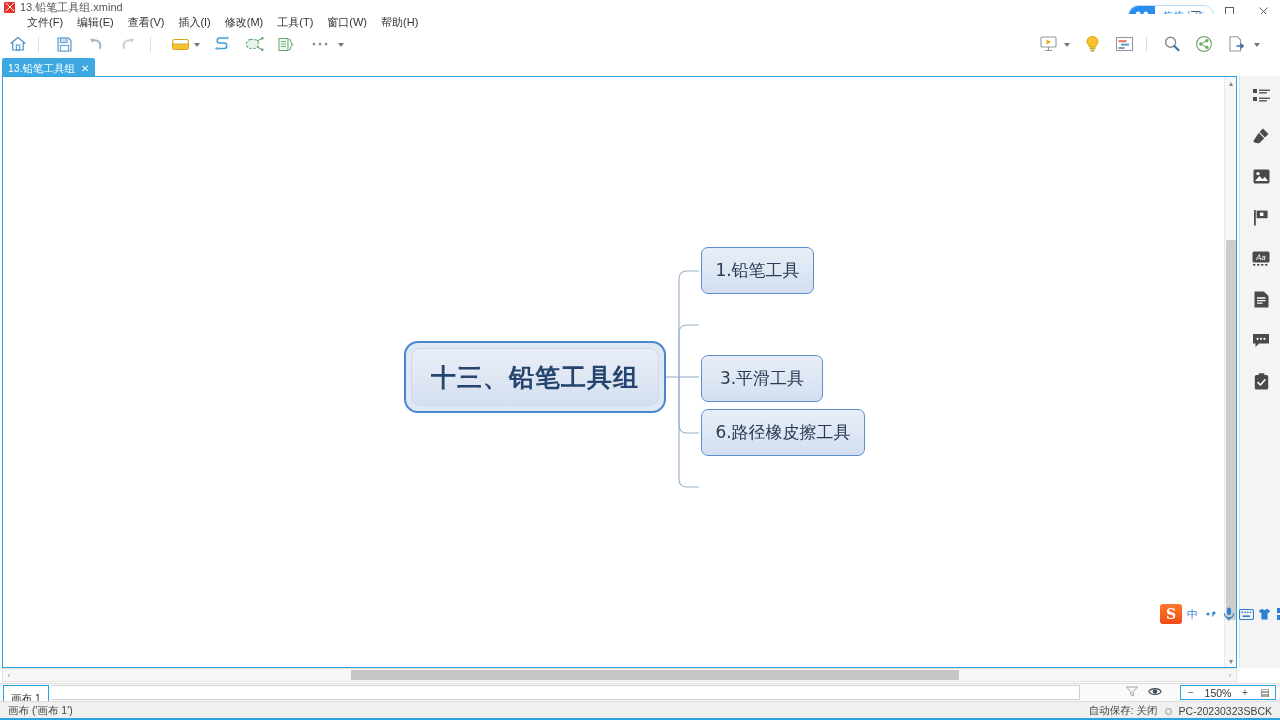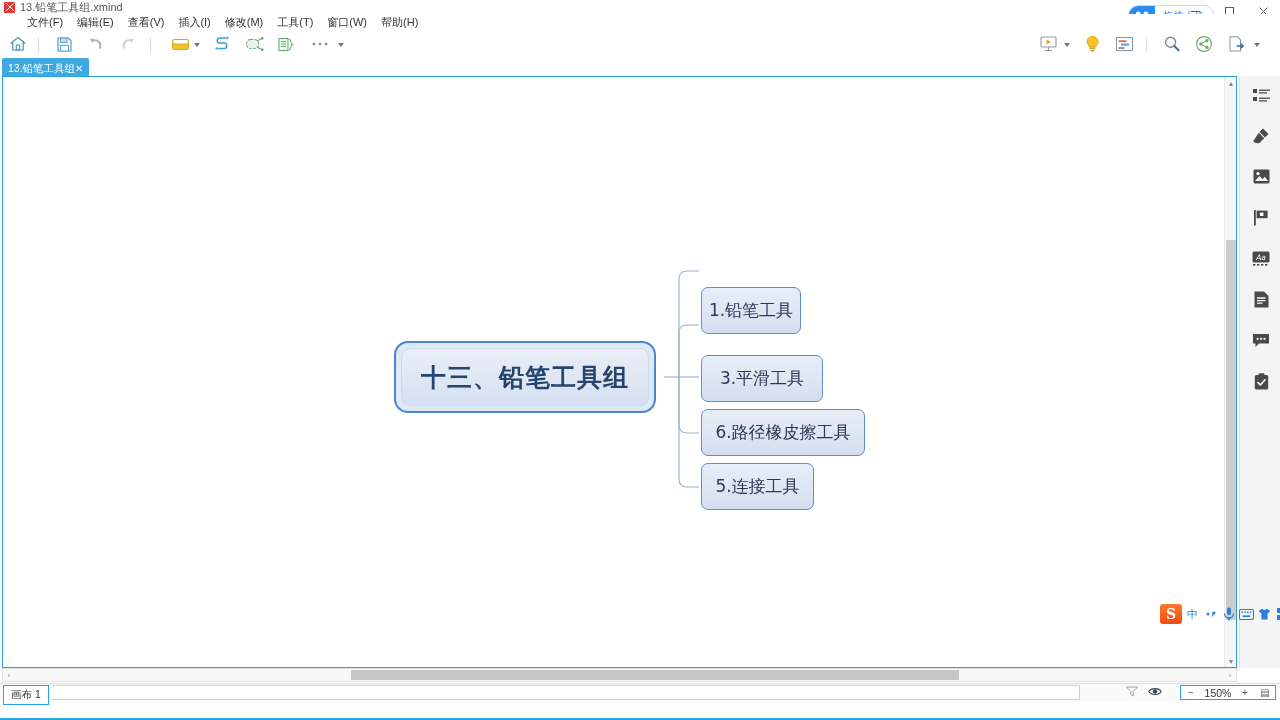--- a/index.html
+++ b/index.html
@@ -39,21 +39,21 @@
   
   .toolbar{position:absolute;left:0;top:30px;width:1280px;height:28px;background:#fff;border-bottom:1px solid #e6e6e6;}
   .tb-btn{position:absolute;top:2px;width:24px;height:24px;display:flex;align-items:center;justify-content:center;border-radius:3px;}
   .tb-sep{position:absolute;top:7px;width:1px;height:15px;background:#dcdcdc;}
   .tb-caret{position:absolute;top:10px;width:9px;height:9px;display:flex;align-items:center;justify-content:center;}
   .caret-g{width:0;height:0;border-left:3.5px solid transparent;border-right:3.5px solid transparent;border-top:4px solid #6b7785;}
 
   
   .tabstrip{position:absolute;left:0;top:58px;width:1280px;height:18px;background:#fff;}
   .doc-tab{position:absolute;left:2px;top:0;height:20px;background:#3da9e0;color:#fff;display:flex;align-items:center;
-    padding:0 5px 0 6px;border-radius:2px 2px 0 0;}
+    padding:0 5px 0 6px;border-radius:2px 2px 0 0;gap:6px;}
   .doc-tab .t{font-size:10.5px;line-height:17px;white-space:nowrap;}
   .doc-tab .x{font-size:10px;line-height:17px;opacity:.95;}
 
   
   .canvas-wrap{position:absolute;left:2px;top:76px;width:1235px;height:592px;border:1px solid #29a3e0;box-sizing:border-box;background:#fff;overflow:hidden;}
   .canvas{position:absolute;left:0;top:0;width:1218px;height:575px;background:#fff;}
 
   
   .vscroll{position:absolute;left:1224px;top:77px;width:12px;height:590px;background:#f7f7f7;border-left:1px solid #eaeaea;box-sizing:border-box;}
   .vscroll .arrow{position:absolute;left:0;width:12px;height:12px;display:flex;align-items:center;justify-content:center;color:#8a8a8a;font-size:7px;}
@@ -87,21 +87,21 @@
   
   .ime{position:absolute;left:1158px;top:603px;height:22px;display:flex;align-items:center;gap:3px;
     background:rgba(255,255,255,.0);padding:0 2px;}
   .ime .cell{width:15px;height:18px;display:flex;align-items:center;justify-content:center;color:#2b7fd4;font-size:11px;}
   .sogou{width:22px;height:20px;border-radius:3px;background:linear-gradient(180deg,#ff7a2d,#f04b14);
     display:flex;align-items:center;justify-content:center;color:#fff;font-weight:bold;font-size:14px;
     font-family:"DejaVu Serif",serif;}
 
   
   .sheetbar{position:absolute;left:0;top:683px;width:1280px;height:18px;background:#fafafa;border-top:1px solid #dcdcdc;}
-  .sheet-tab{position:absolute;left:3px;top:1px;height:20px;padding:0 7px;background:#fff;border:1px solid #29a3e0;
+  .sheet-tab{position:absolute;left:3px;top:1px;height:27px;padding:0 7px;background:#fff;border:1px solid #29a3e0;
     display:flex;align-items:center;font-size:10.5px;color:#333;box-sizing:border-box;}
   .sheet-rest{position:absolute;left:52px;top:1px;right:200px;height:15px;background:#fff;border:1px solid #cfcfcf;border-left:none;box-sizing:border-box;}
   .zoombox{position:absolute;right:4px;top:1px;height:15px;display:flex;align-items:center;gap:0;border:1px solid #29a3e0;background:#fff;box-sizing:border-box;}
   .zoombox .zb{width:20px;height:13px;display:flex;align-items:center;justify-content:center;color:#555;font-size:10px;}
   .zoombox .zlvl{min-width:34px;text-align:center;font-size:10.5px;color:#333;}
   .filter-eye{position:absolute;right:118px;top:2px;display:flex;align-items:center;gap:10px;}
   .statusbar{position:absolute;left:0;top:701px;width:1280px;height:19px;background:#f0f0f0;border-top:1px solid #dcdcdc;
     display:flex;align-items:center;box-sizing:border-box;padding:0 8px;}
   .status-left{font-size:10.5px;color:#444;}
   .status-right{margin-left:auto;display:flex;align-items:center;gap:7px;font-size:10.5px;color:#444;}
@@ -307,28 +307,27 @@
           <path d="M676 300 V256 q0 -8 8 -8 H696"></path>
 
           <path d="M676 300 H696"></path>
 
           <path d="M676 300 V348 q0 8 8 8 H696"></path>
 
           <path d="M676 300 V402 q0 8 8 8 H696"></path>
         </g>
       </svg>
 
-      <div class="node-root-outer" style="left:391px;top:264px;width:262px;height:72px;">
+      <div class="node-root-outer" style="left:401px;top:264px;width:262px;height:72px;">
         <div class="node-root-inner">十三、铅笔工具组</div>
       </div>
 
-      <div class="node node-sub" style="left:698px;top:170px;width:100px;height:47px;margin-top:40px;">1.铅笔工具</div>
+      <div class="node node-sub" style="left:698px;top:170px;width:113px;height:47px;">1.铅笔工具</div>
       <div class="node node-sub" style="left:698px;top:278px;width:122px;height:47px;">3.平滑工具</div>
       <div class="node node-sub" style="left:698px;top:332px;width:164px;height:47px;">6.路径橡皮擦工具</div>
-      <div class="node node-sub" style="left:698px;top:386px;width:113px;height:47px;">5.连接工具</div>
     </div>
   </div>
 
   <div class="vscroll">
     <div class="arrow up">▲</div>
     <div class="thumb"></div>
     <div class="arrow down">▼</div>
   </div>
 
   <div class="hscroll">
@@ -495,15 +494,23 @@
     </div>
 
     <div class="zoombox">
       <span class="zb">−</span>
       <span class="zlvl">150%</span>
       <span class="zb">+</span>
       <span class="zb">▤</span>
     </div>
   </div>
 
+  <div class="statusbar">
+    <span class="status-left">画布 ('画布 1')</span>
+    <span class="status-right">
+      <span>自动保存: 关闭</span>
+      <span class="dot"></span>
+      <span>PC-20230323SBCK</span>
+    </span>
+  </div>
 
   <div class="taskline"></div>
 </div>
 
 </body></html>

